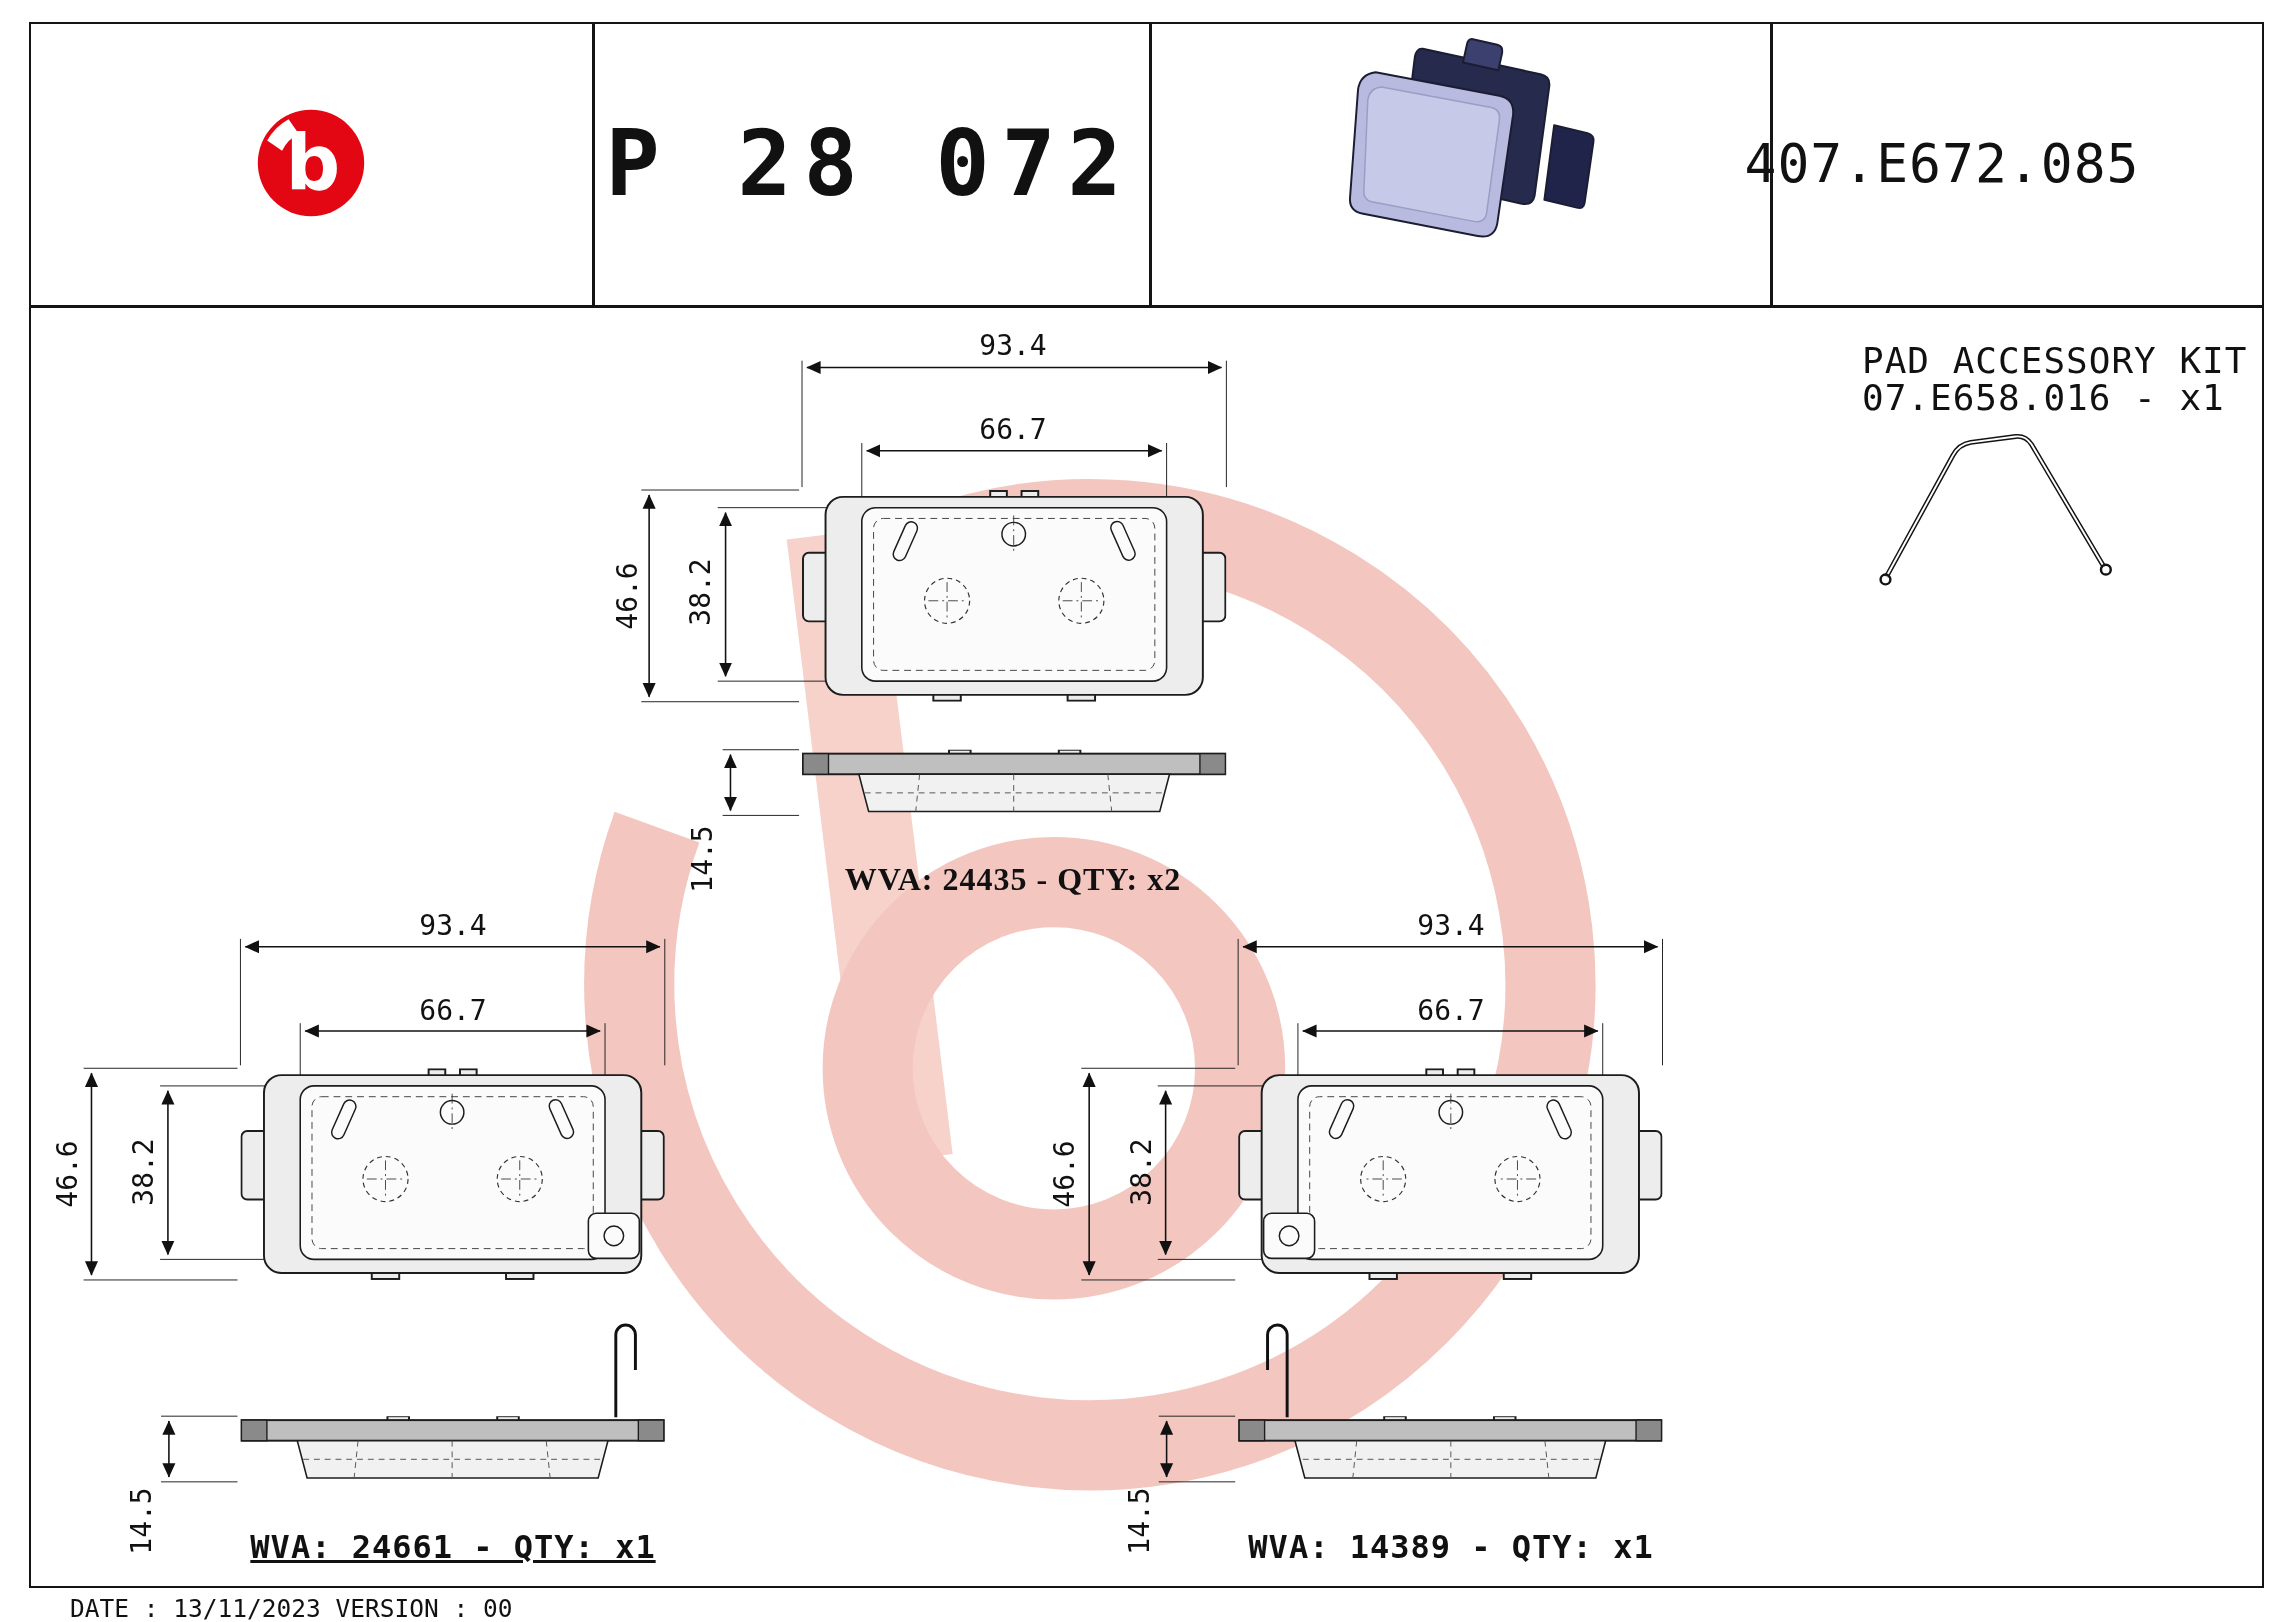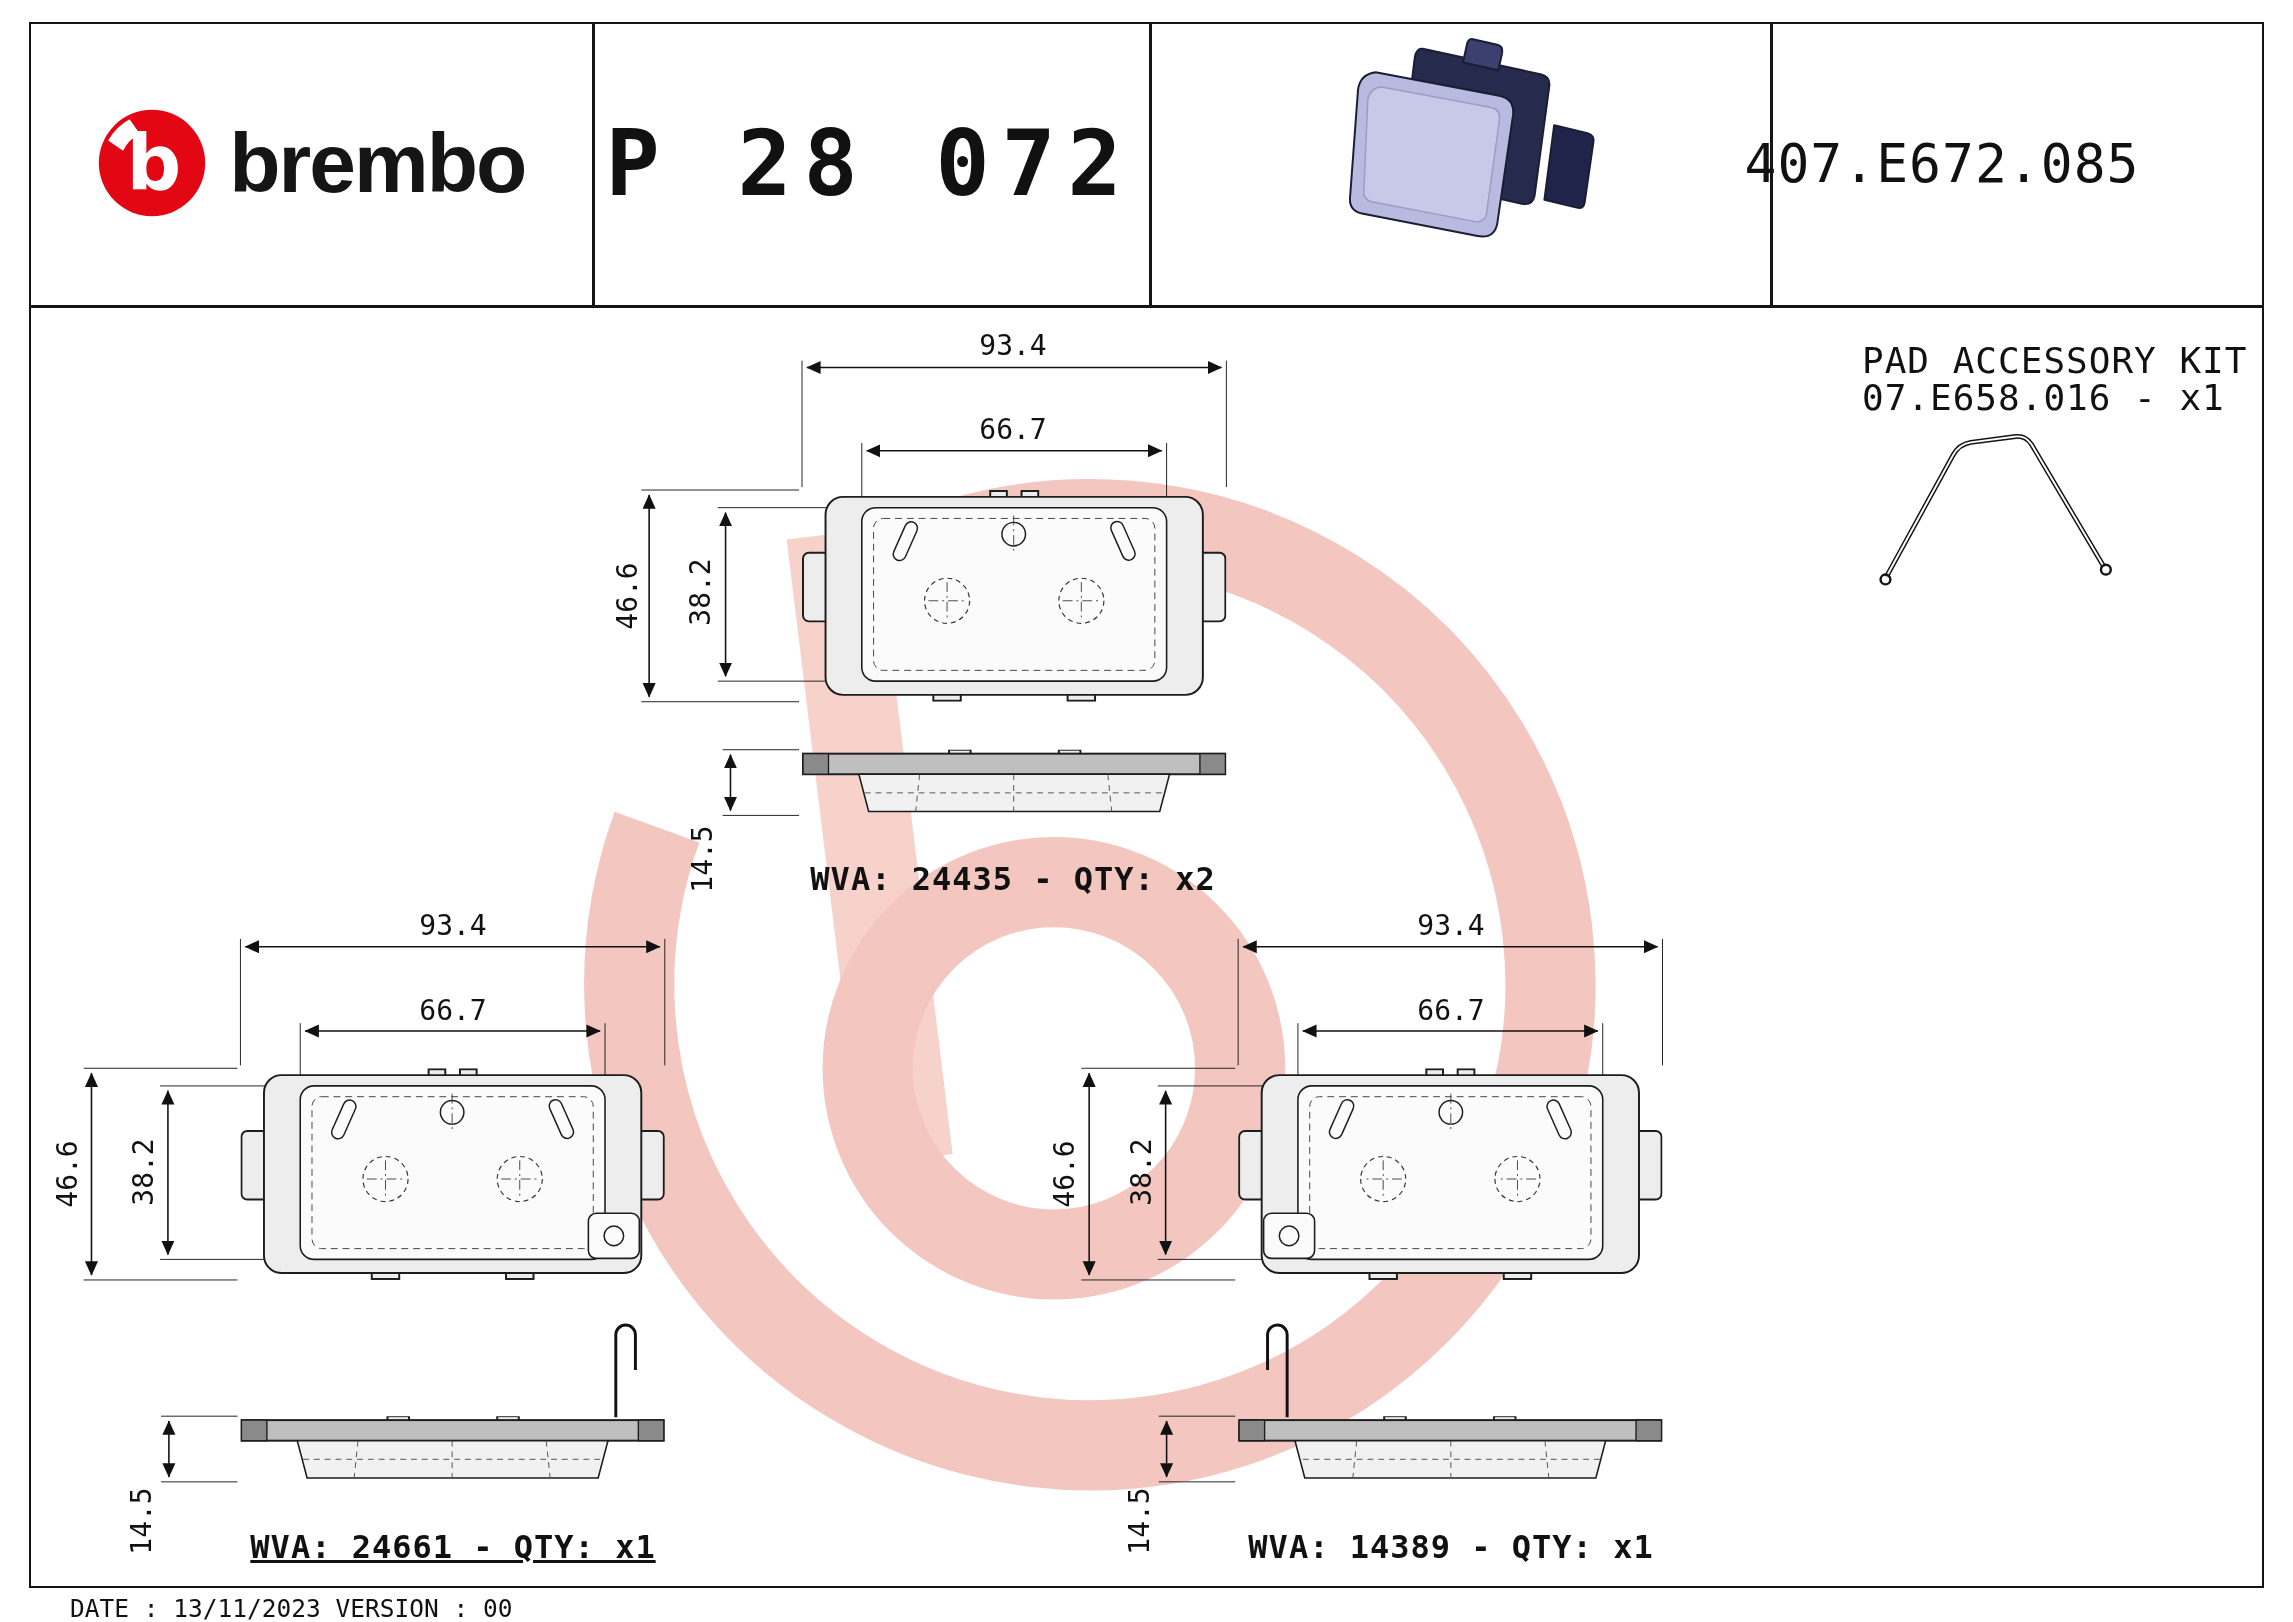--- a/index.html
+++ b/index.html
@@ -167,21 +167,20 @@
       </g>
     </g>
   </svg>
 
   <div class="hdr-cell" style="left:29px;width:563px;gap:21.6px;">
     <svg width="112" height="112" viewBox="0 0 120 120">
       <circle cx="60" cy="60" r="57" fill="#e30613"></circle>
       <path d="M13,36 A57,57 0 0 1 36,13 L47,29 A37,37 0 0 0 29,47 Z" fill="#ffffff"></path>
       <text x="62" y="88" text-anchor="middle" font-family="DejaVu Sans" font-weight="bold" font-size="82" fill="#ffffff">b</text>
     </svg>
-    <span class="brand-wordmark">brembo</span>
   </div>
 
   <div class="hdr-cell" style="left:592px;width:555px;">
     <span class="part-number">P 28 072</span>
   </div>
 
   <div class="hdr-cell" style="left:1151px;width:619px;">
     <svg width="308" height="265" viewBox="0 0 314 270">
       <g stroke="#1b1d33" stroke-width="2" stroke-linejoin="round">
         <path d="M118,18 L238,44 Q248,46 247,56 L232,168 Q230,178 219,176 L104,150 Q95,148 96,139 L110,26 Q112,17 118,18 Z" fill="#262a4d"></path>
@@ -204,21 +203,21 @@
     <path class="wirewhite" d="M30,168 L98,44 Q104,33 116,31 L162,25 Q172,24 178,33 L252,158"></path>
     <circle cx="29" cy="171" r="5" fill="none" stroke="#141414" stroke-width="2.5"></circle>
     <circle cx="254" cy="161" r="5" fill="none" stroke="#141414" stroke-width="2.5"></circle>
   </svg>
 
   <span class="dim-label" style="left:1013px;top:345px;">93.4</span>
   <span class="dim-label" style="left:1013px;top:429px;">66.7</span>
   <span class="dim-label vert" style="left:627px;top:596px;">46.6</span>
   <span class="dim-label vert" style="left:700px;top:592px;">38.2</span>
   <span class="dim-label vert" style="left:702px;top:859px;">14.5</span>
-  <span class="wva-label" style="left:1013px;top:879px;">WVA: 24435 - QTY: x2</span>
+  <span class="wva-label" style="left:1013px;top:879px;font-family:Liberation Serif, serif;">WVA: 24435 - QTY: x2</span>
 
   <span class="dim-label" style="left:453px;top:925px;">93.4</span>
   <span class="dim-label" style="left:453px;top:1010px;">66.7</span>
   <span class="dim-label vert" style="left:67px;top:1174px;">46.6</span>
   <span class="dim-label vert" style="left:143px;top:1172px;">38.2</span>
   <span class="dim-label vert" style="left:141px;top:1521px;">14.5</span>
   <span class="wva-label" style="left:453px;top:1547px;text-decoration:underline;">WVA: 24661 - QTY: x1</span>
 
   <span class="dim-label" style="left:1451px;top:925px;">93.4</span>
   <span class="dim-label" style="left:1451px;top:1010px;">66.7</span>

